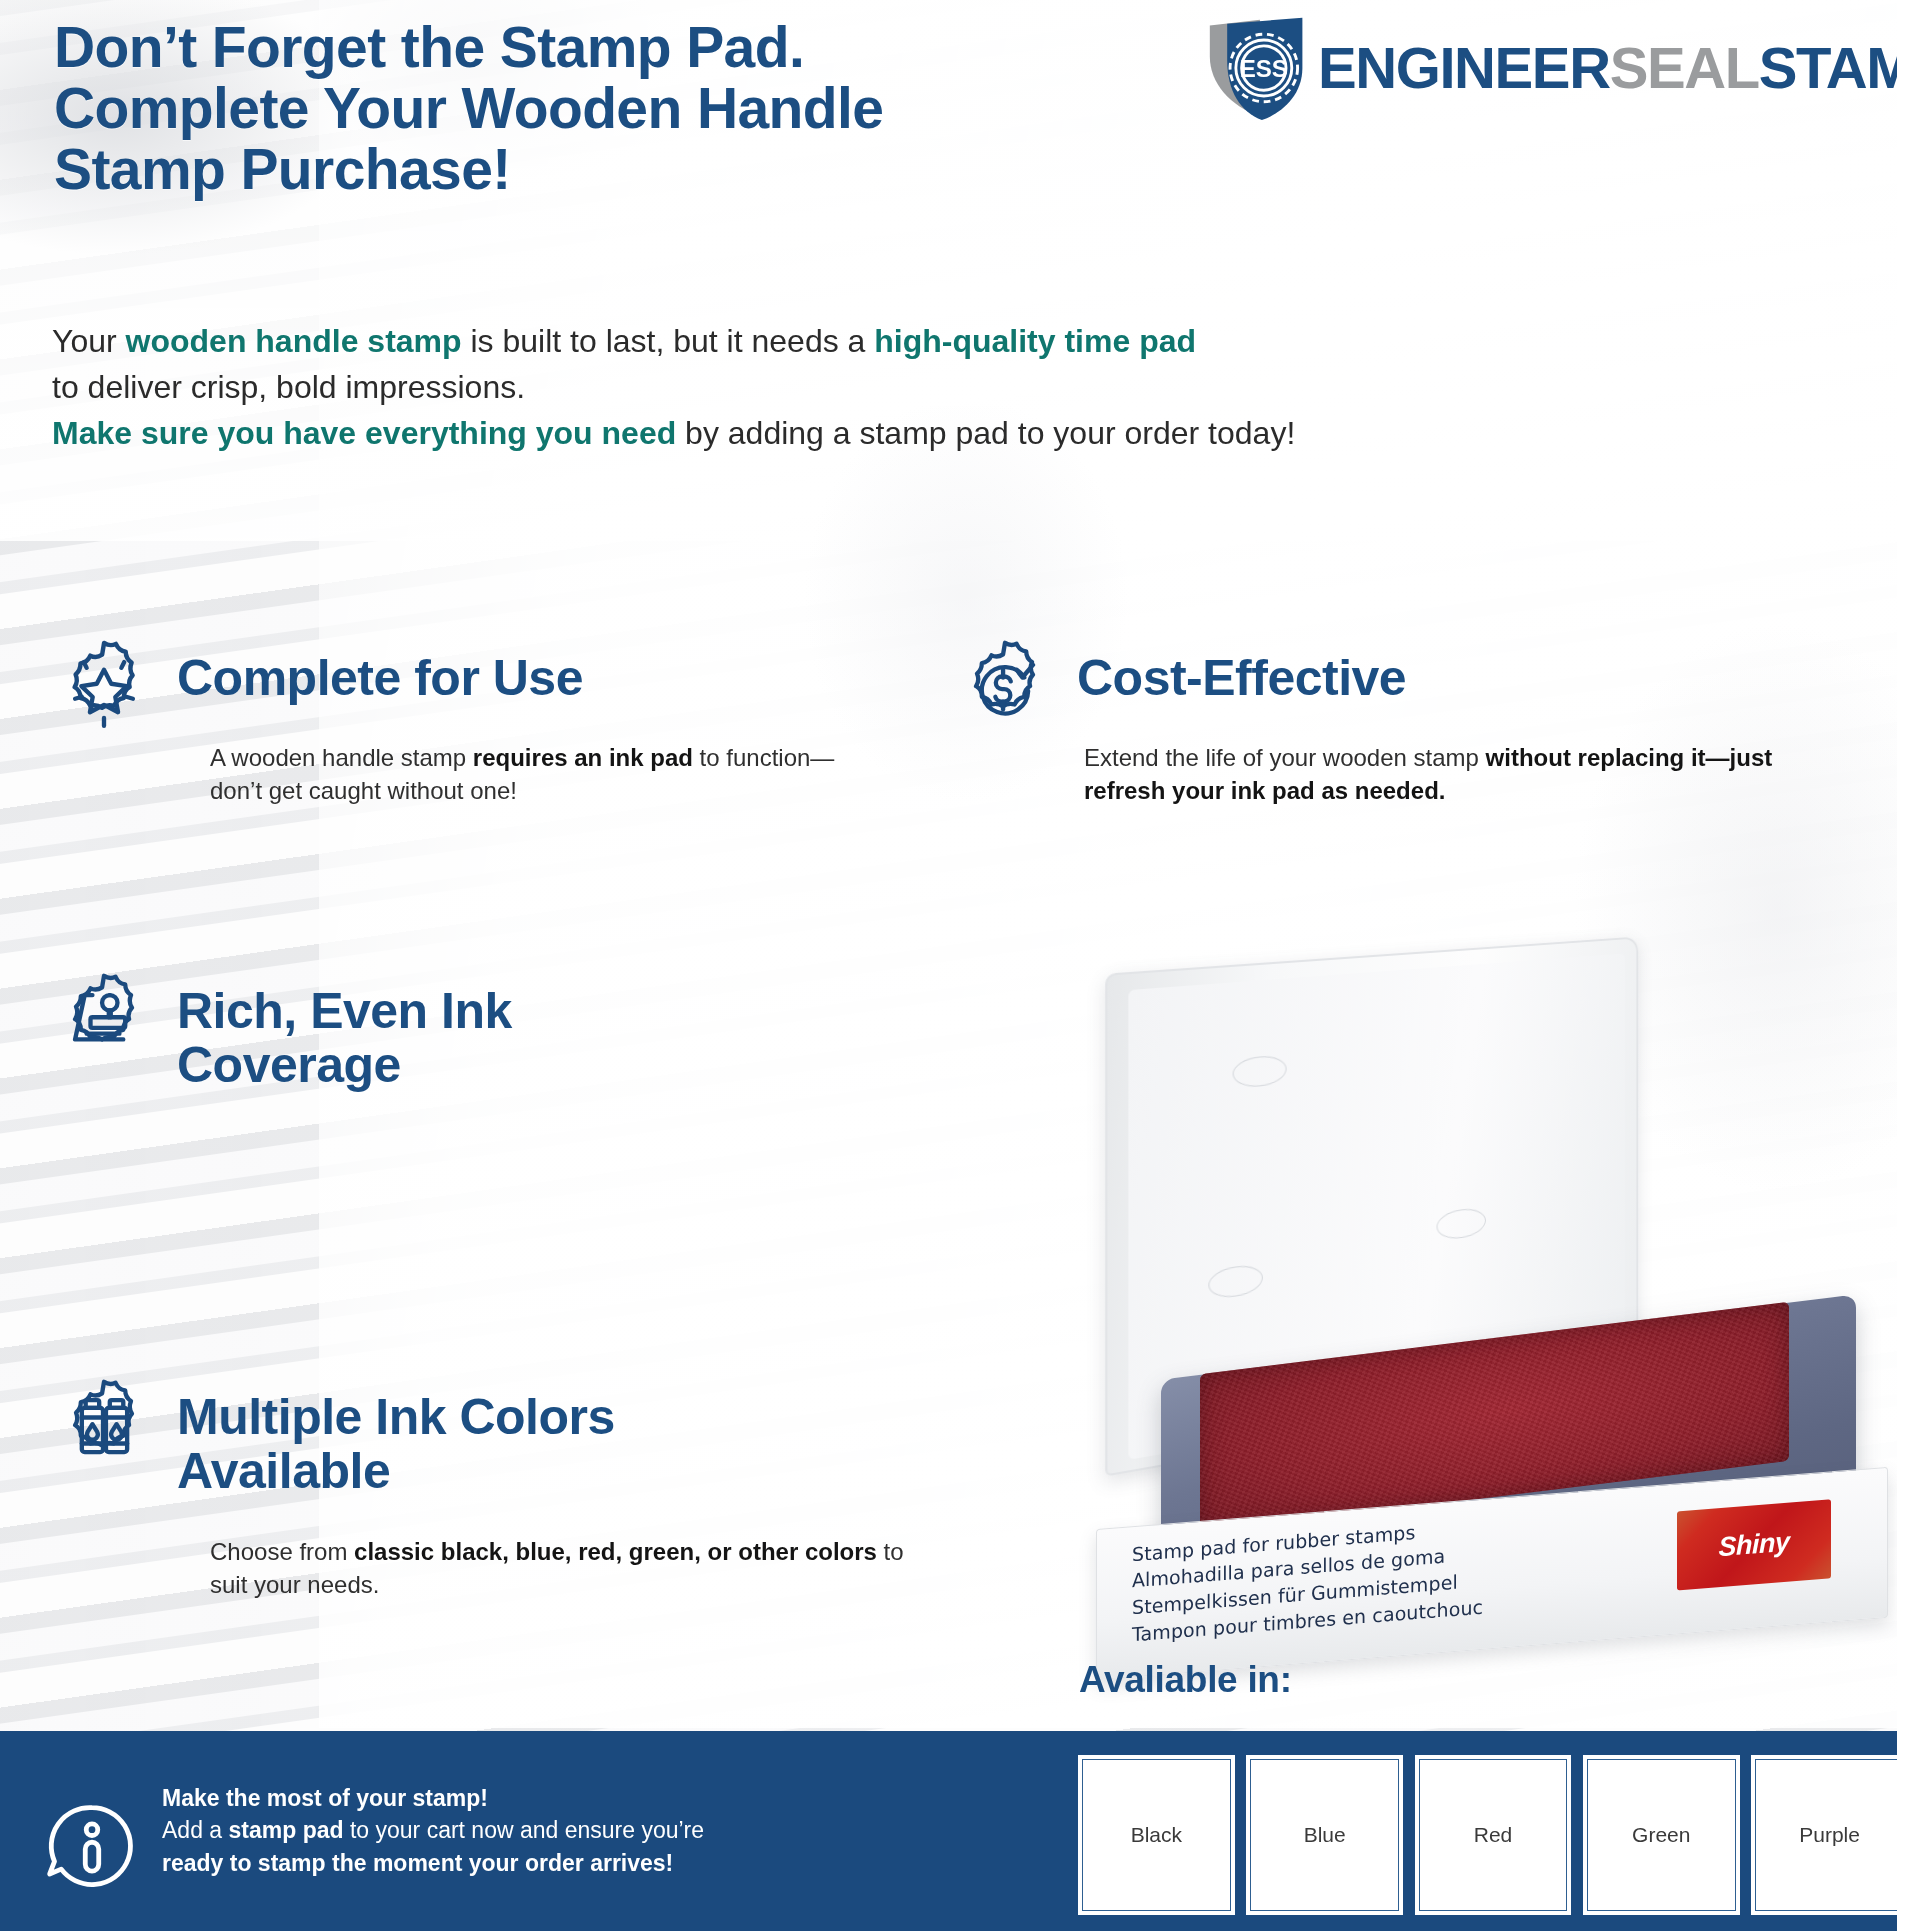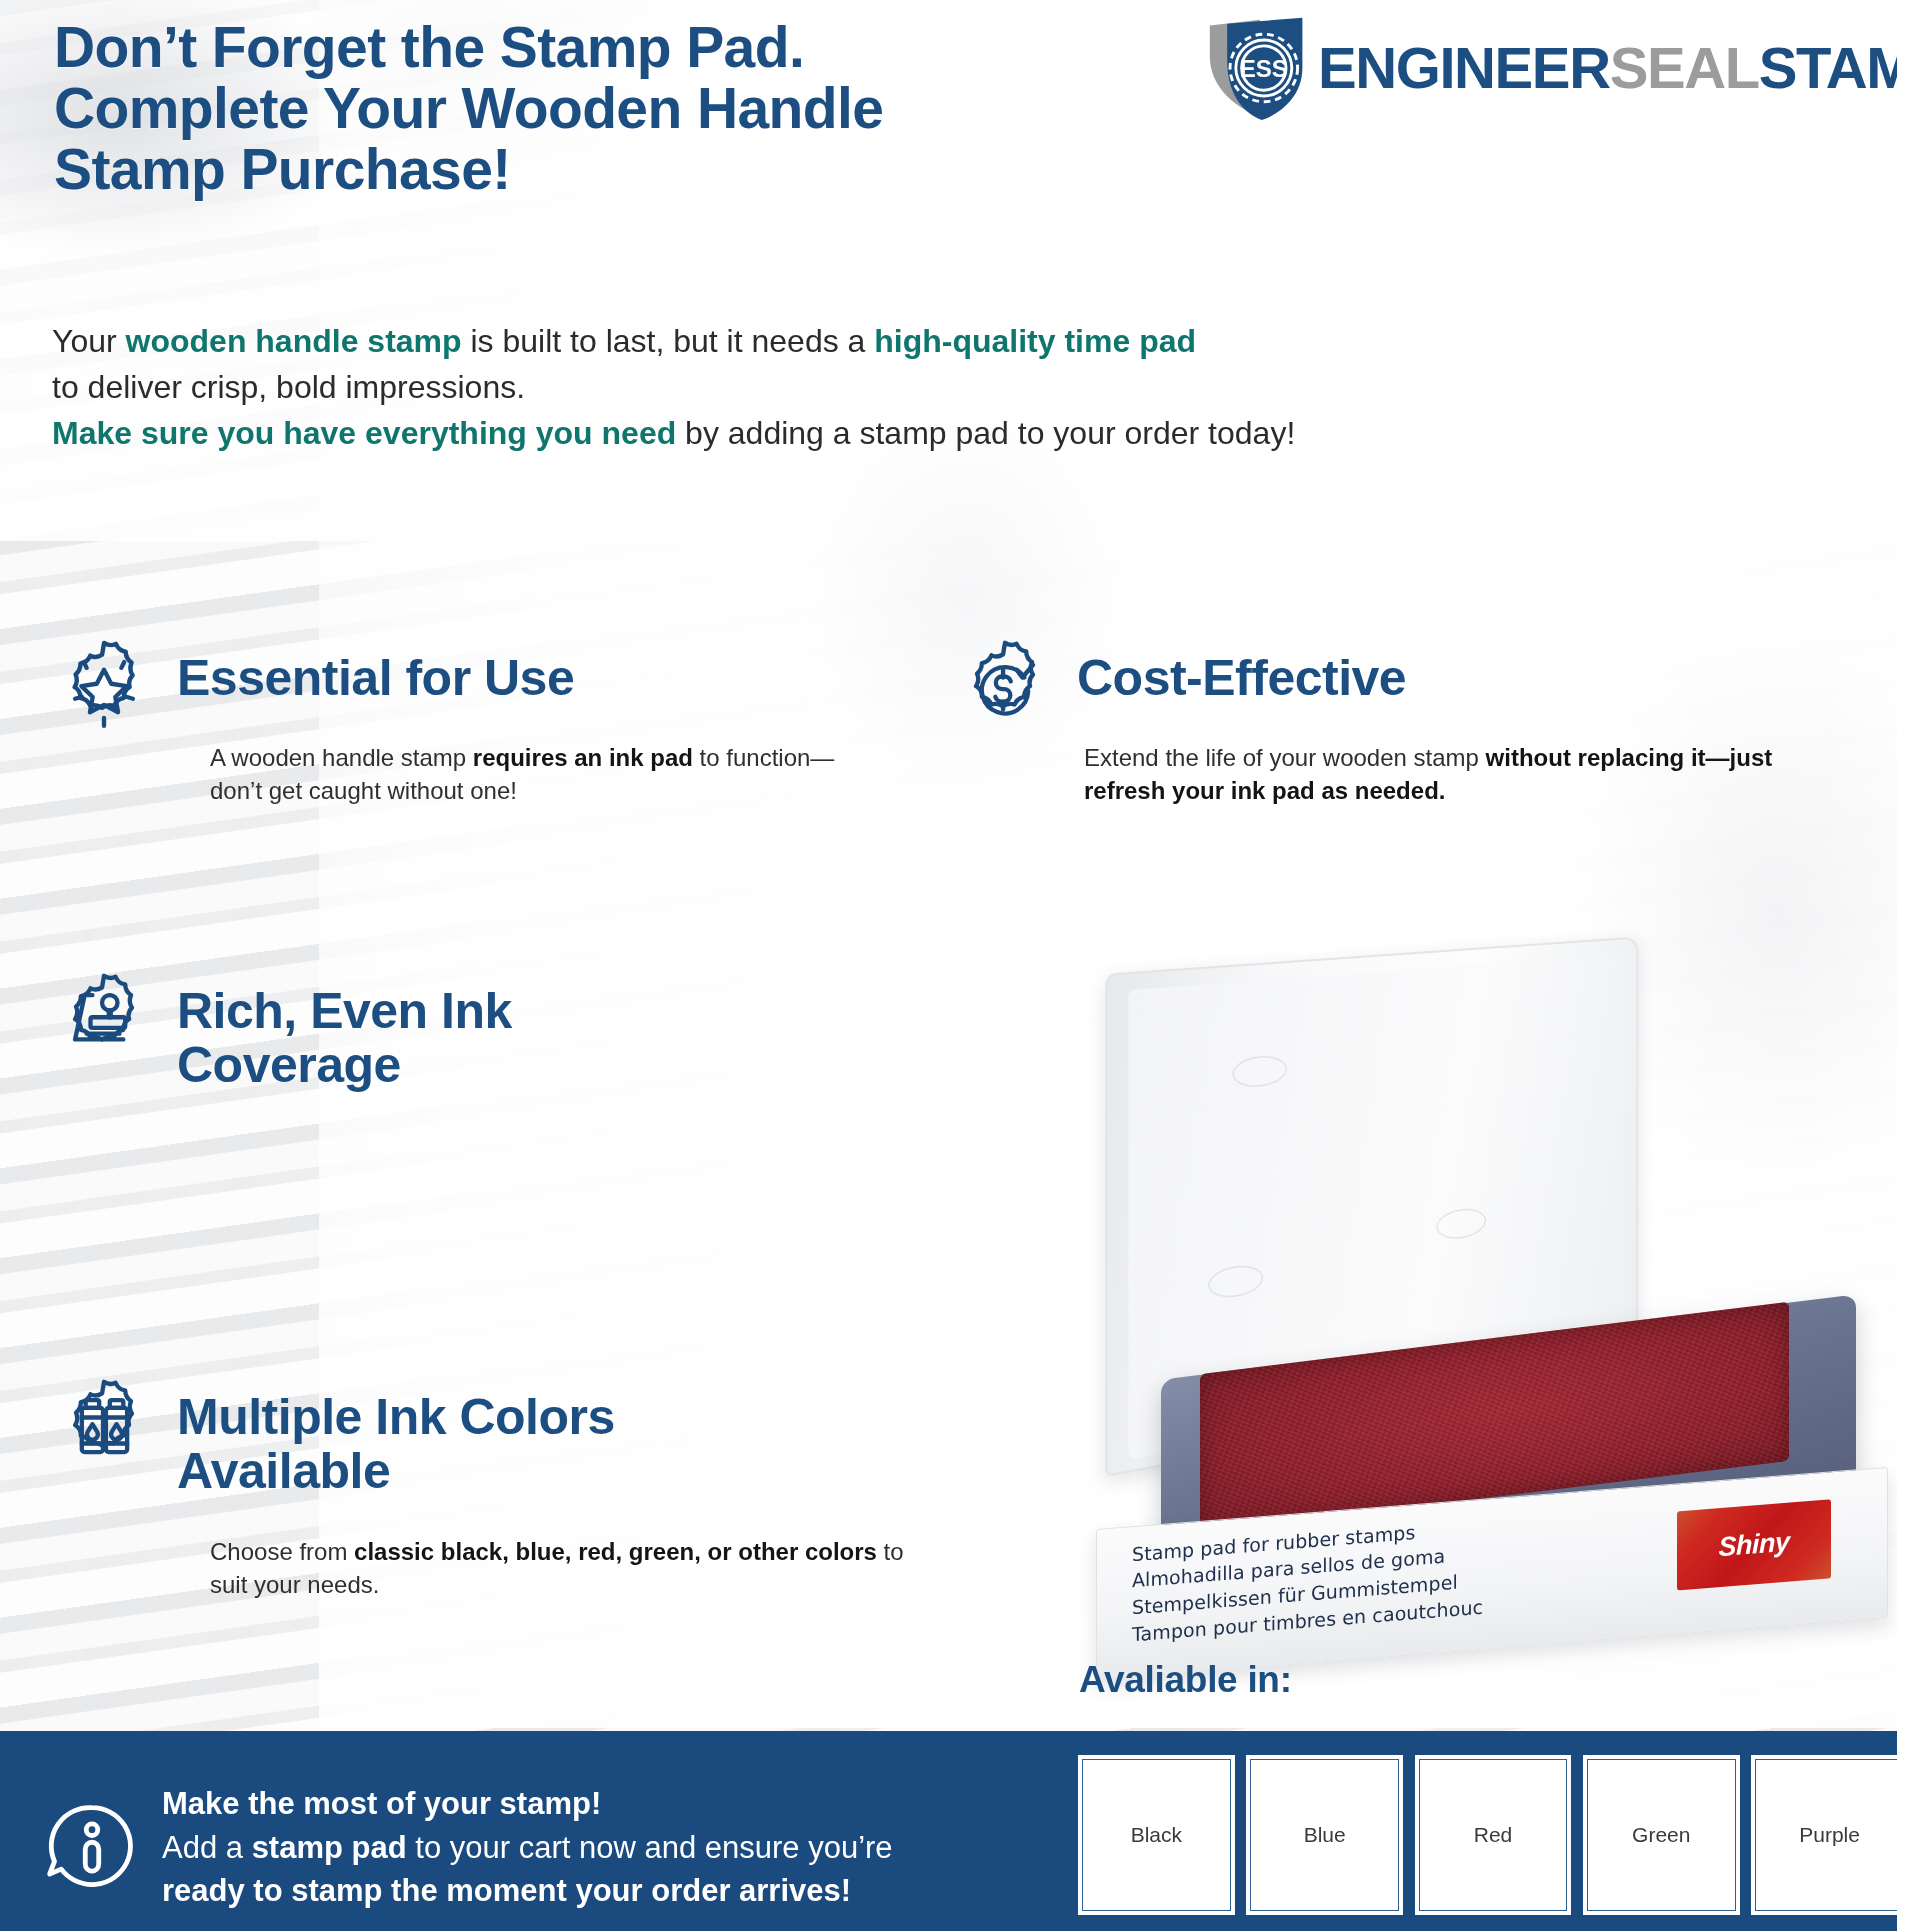--- a/index.html
+++ b/index.html
@@ -261,21 +261,21 @@
     left: 0; top: 1731px;
     width: 1931px; height: 200px;
     background: #1b4a7e;
   }
   .banner-icon { position: absolute; left: 42px; top: 1798px; width: 100px; height: 100px; }
   .banner-text {
     position: absolute;
     left: 162px; top: 1782px;
     width: 888px;
     color: #ffffff;
-    font-size: 31px;
+    font-size: 23px;
     line-height: 1.41;
     font-stretch: condensed;
   }
   .banner-text b { font-weight: 800; }
   .banner-text .l1 { font-weight: 800; }
 
   
   .swatches {
     position: absolute;
     left: 1078px; top: 1755px;
@@ -382,21 +382,21 @@
       <svg width="108" height="108" viewBox="0 0 112 112" fill="none" stroke="#1b4a7e" stroke-width="4.5" stroke-linecap="round" stroke-linejoin="round">
         <path d="M56 6 q6 4 12 1 q3 7 10 8 q0 7 6 11 q-3 7 1 13 q-5 5 -3 12 q-6 3 -6 11 q-7 1 -10 8 q-7 -2 -12 2 q-6 -4 -12 -2 q-3 -7 -10 -8 q0 -8 -6 -11 q4 -6 1 -13 q5 -4 5 -11 q7 -1 10 -8 q6 3 12 -1 z" transform="translate(0,1) scale(1.02) translate(-1,-1)"></path>
         <path d="M56 34 l7.5 14.5 16 2.4 -11.8 11.3 2.9 15.8 -14.6 -7.6 -14.6 7.6 2.9 -15.8 -11.8 -11.3 16 -2.4 z"></path>
         <path d="M38 32 l-3 -6"></path>
         <path d="M74 32 l3 -6"></path>
         <path d="M33 62 l-7 2"></path>
         <path d="M79 62 l7 2"></path>
         <path d="M56 84 l0 8"></path>
       </svg>
     </div>
-    <div class="feat-title">Essential for Use</div>
+    <div class="feat-title">Complete for Use</div>
     <div class="feat-body">
       <span>A wooden handle stamp </span><b>requires an ink pad</b><span> to function—don’t get caught without one!</span>
     </div>
   </div>
 
   <div class="feature" id="feat-cost">
     <div class="badge-icon">
       <svg width="108" height="108" viewBox="0 0 112 112" fill="none" stroke="#1b4a7e" stroke-width="4.5" stroke-linecap="round" stroke-linejoin="round">
         <path d="M56 6 q6 4 12 1 q3 7 10 8 q0 7 6 11 q-3 7 1 13 q-5 5 -3 12 q-6 3 -6 11 q-7 1 -10 8 q-7 -2 -12 2 q-6 -4 -12 -2 q-3 -7 -10 -8 q0 -8 -6 -11 q4 -6 1 -13 q5 -4 5 -11 q7 -1 10 -8 q6 3 12 -1 z"></path>
         <path d="M76 42 a24 24 0 1 0 4 14"></path>

